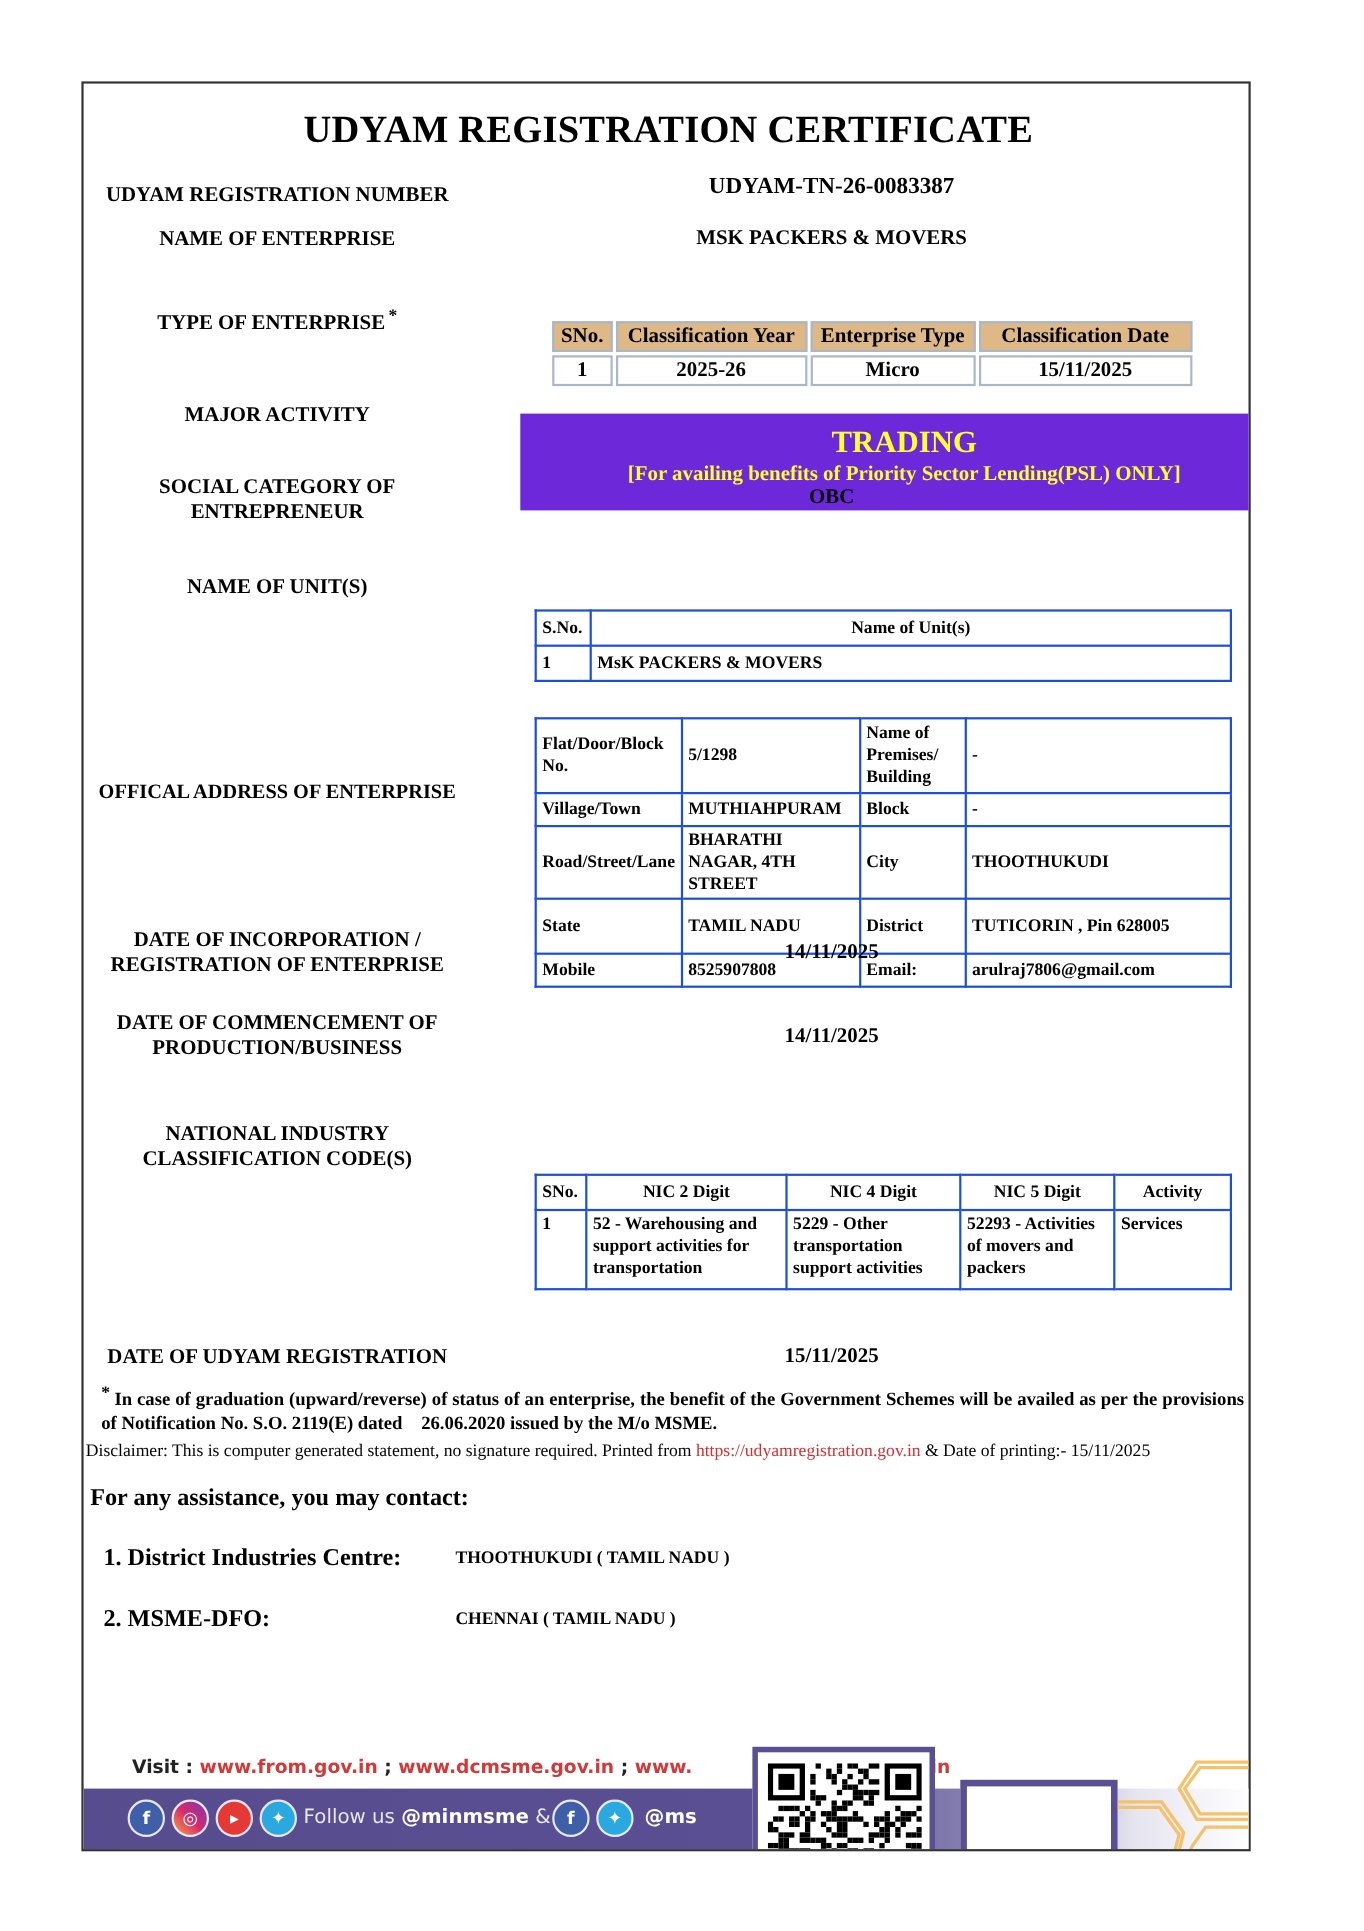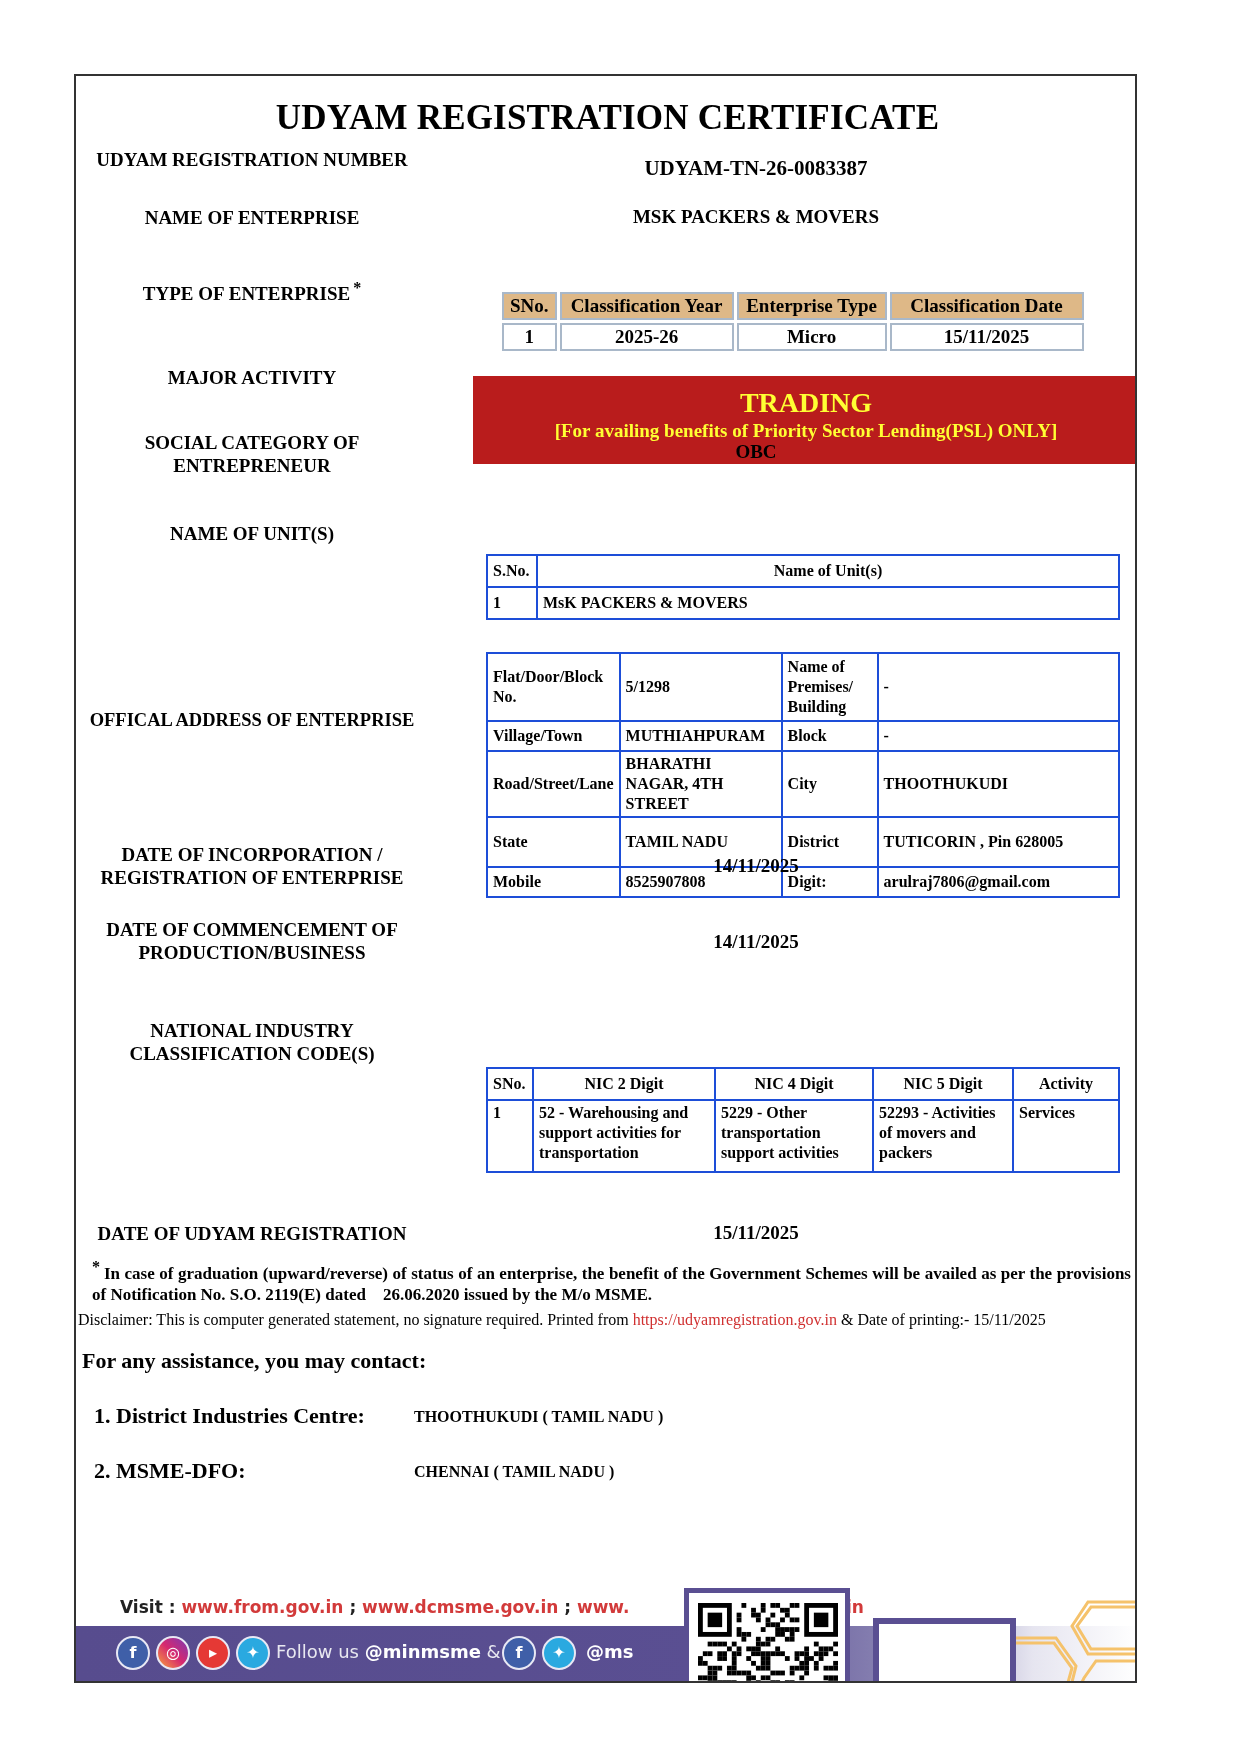--- a/index.html
+++ b/index.html
@@ -11,21 +11,21 @@
   .title { left: 0; width: 1063px; top: 22px; text-align: center; font-size: 35px; font-weight: bold; letter-spacing: 0.2px; }
   .lbl { position: absolute; left: 10px; width: 332px; text-align: center; font-weight: bold; font-size: 19px; line-height: 23px; }
   .val { position: absolute; left: 490px; width: 380px; text-align: center; font-weight: bold; font-size: 19px; }
   .star { font-size: 16px; vertical-align: super; margin-left: 3px; }
 
   table { border-collapse: separate; font-family: "Liberation Serif", serif; }
   .tbl-type { position: absolute; left: 423px; top: 213px; border-spacing: 3px; }
   .tbl-type td { border: 2px solid #a9b8c9; text-align: center; font-weight: bold; font-size: 19px; height: 24px; padding: 0 6px; }
   .tbl-type th { border: 2px solid #a9b8c9; background: #deb887; font-weight: bold; font-size: 19px; height: 24px; padding: 0 6px; }
 
-  .activity { position: absolute; left: 397px; top: 300px; width: 666px; height: 88px; background: #b91c1c; color: #ffff33; text-align: center; font-weight: bold; }
+  .activity { position: absolute; left: 397px; top: 300px; width: 666px; height: 88px; background: #6d28d9; color: #ffff33; text-align: center; font-weight: bold; padding-left: 16px; }
   .activity .big { font-size: 28px; margin-top: 12px; line-height: 30px; }
   .activity .small { font-size: 19px; line-height: 22px; margin-top: 2px; }
 
   .grid { position: absolute; border-collapse: collapse; }
   .grid td, .grid th { border: 2px solid #1d4ed8; font-size: 16px; font-weight: bold; text-align: left; padding: 2px 5px; vertical-align: middle; line-height: 20px; }
   .tbl-units { left: 410px; top: 478px; width: 634px; }
   .tbl-units th { text-align: center; height: 26px; }
   .tbl-units td { height: 26px; }
   .tbl-addr { left: 410px; top: 576px; width: 634px; }
   .tbl-nic { left: 410px; top: 991px; width: 634px; }
@@ -50,21 +50,21 @@
   .qr svg { position: absolute; left: 9px; top: 10px; }
   .photo { position: absolute; left: 797px; top: 1542px; width: 143px; height: 141px; background: #fff; border: 6px solid #5a4f92; box-sizing: border-box; }
   .hex { position: absolute; left: 940px; top: 1520px; }
 </style>
 </head>
 <body>
 
 <div class="frame">
   <div class="abs title">UDYAM REGISTRATION CERTIFICATE</div>
 
-  <div class="lbl" style="top:72px;">UDYAM REGISTRATION NUMBER</div>
+  <div class="lbl" style="top:90px;">UDYAM REGISTRATION NUMBER</div>
   <div class="val" style="top:80px; font-size:21px;">UDYAM-TN-26-0083387</div>
 
   <div class="lbl" style="top:130px;">NAME OF ENTERPRISE</div>
   <div class="val" style="top:130px;">MSK PACKERS &amp; MOVERS</div>
 
   <div class="lbl" style="top:200px;">
     <span>TYPE OF ENTERPRISE</span><span class="star">*</span>
   </div>
   <table class="tbl-type">
     <tbody>
@@ -132,21 +132,21 @@
     </tr>
     <tr style="height:50px;padding-left:20px;">
       <td>State</td>
       <td>TAMIL NADU</td>
       <td>District</td>
       <td>TUTICORIN , Pin 628005</td>
     </tr>
     <tr style="height:30px;">
       <td>Mobile</td>
       <td>8525907808</td>
-      <td>Digit:</td>
+      <td>Email:</td>
       <td>arulraj7806@gmail.com</td>
     </tr>
   </tbody>
     </table>
 
   <div class="lbl" style="top:767px;">
     <div>DATE OF INCORPORATION /</div>
     <div>REGISTRATION OF ENTERPRISE</div>
   </div>
   <div class="val" style="top:779px;">14/11/2025</div>

